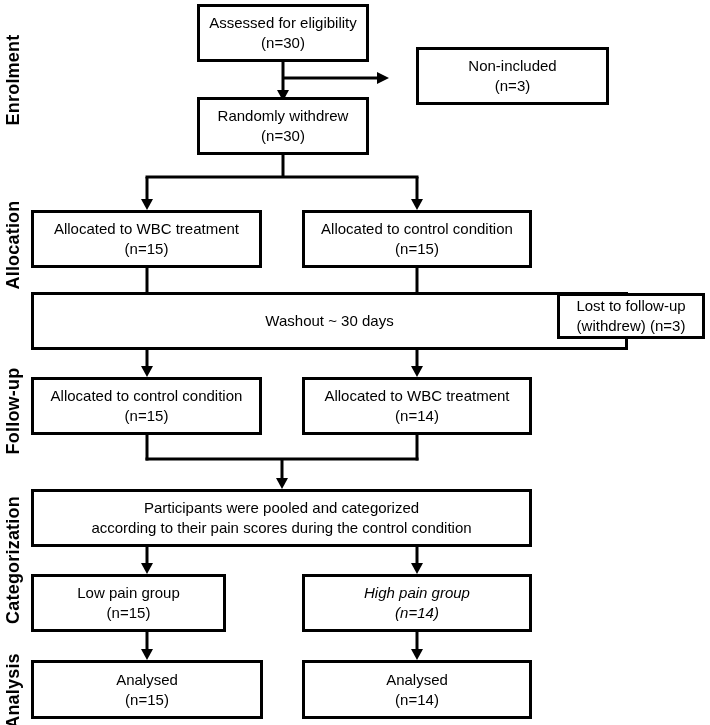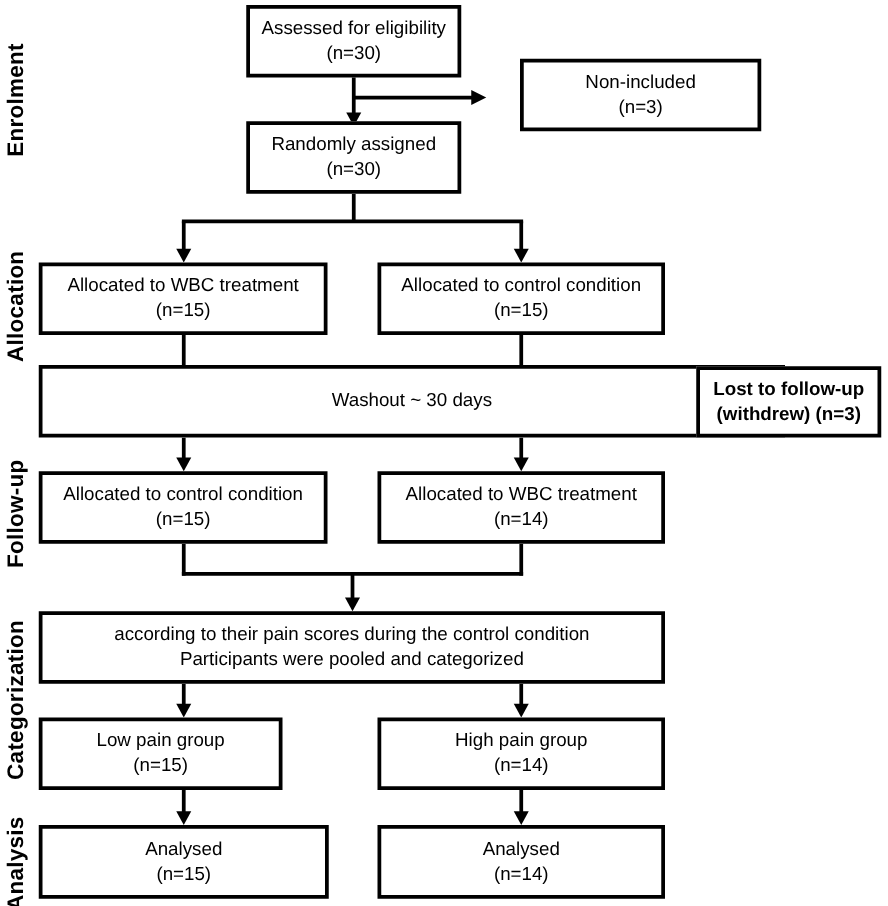--- a/index.html
+++ b/index.html
@@ -100,64 +100,64 @@
     <div>Assessed for eligibility</div>
     <div>(n=30)</div>
   </div>
 
   <div class="box" style="left:389px; top:47px; width:193px; height:58px;margin-left:27px;">
     <div>Non-included</div>
     <div>(n=3)</div>
   </div>
 
   <div class="box" style="left:197px; top:97px; width:172px; height:58px;">
-    <div>Randomly assigned</div>
+    <div>Randomly withdrew</div>
     <div>(n=30)</div>
   </div>
 
   <div class="box" style="left:31px; top:210px; width:231px; height:58px;">
     <div>Allocated to WBC treatment</div>
     <div>(n=15)</div>
   </div>
 
   <div class="box" style="left:302px; top:210px; width:230px; height:58px;">
     <div>Allocated to control condition</div>
     <div>(n=15)</div>
   </div>
 
   <div class="box" style="left:31px; top:292px; width:597px; height:58px;">
     <div>Washout ~ 30 days</div>
   </div>
 
-  <div class="box" style="left:557px; top:293px; width:148px; height:57px;font-weight:bold;">
+  <div class="box" style="left:557px; top:293px; width:148px; height:46px;">
     <div>Lost to follow-up</div>
     <div>(withdrew) (n=3)</div>
   </div>
 
   <div class="box" style="left:31px; top:377px; width:231px; height:58px;">
     <div>Allocated to control condition</div>
     <div>(n=15)</div>
   </div>
 
   <div class="box" style="left:302px; top:377px; width:230px; height:58px;">
     <div>Allocated to WBC treatment</div>
     <div>(n=14)</div>
   </div>
 
   <div class="box" style="left:31px; top:489px; width:501px; height:58px;">
+    <div>Participants were pooled and categorized</div>
     <div>according to their pain scores during the control condition</div>
-    <div>Participants were pooled and categorized</div>
   </div>
 
   <div class="box" style="left:31px; top:574px; width:195px; height:58px;">
     <div>Low pain group</div>
     <div>(n=15)</div>
   </div>
 
-  <div class="box" style="left:302px; top:574px; width:230px; height:58px;">
+  <div class="box" style="left:302px; top:574px; width:230px; height:58px;font-style:italic;">
     <div>High pain group</div>
     <div>(n=14)</div>
   </div>
 
   <div class="box" style="left:31px; top:660px; width:232px; height:59px;">
     <div>Analysed</div>
     <div>(n=15)</div>
   </div>
 
   <div class="box" style="left:302px; top:660px; width:230px; height:59px;">

